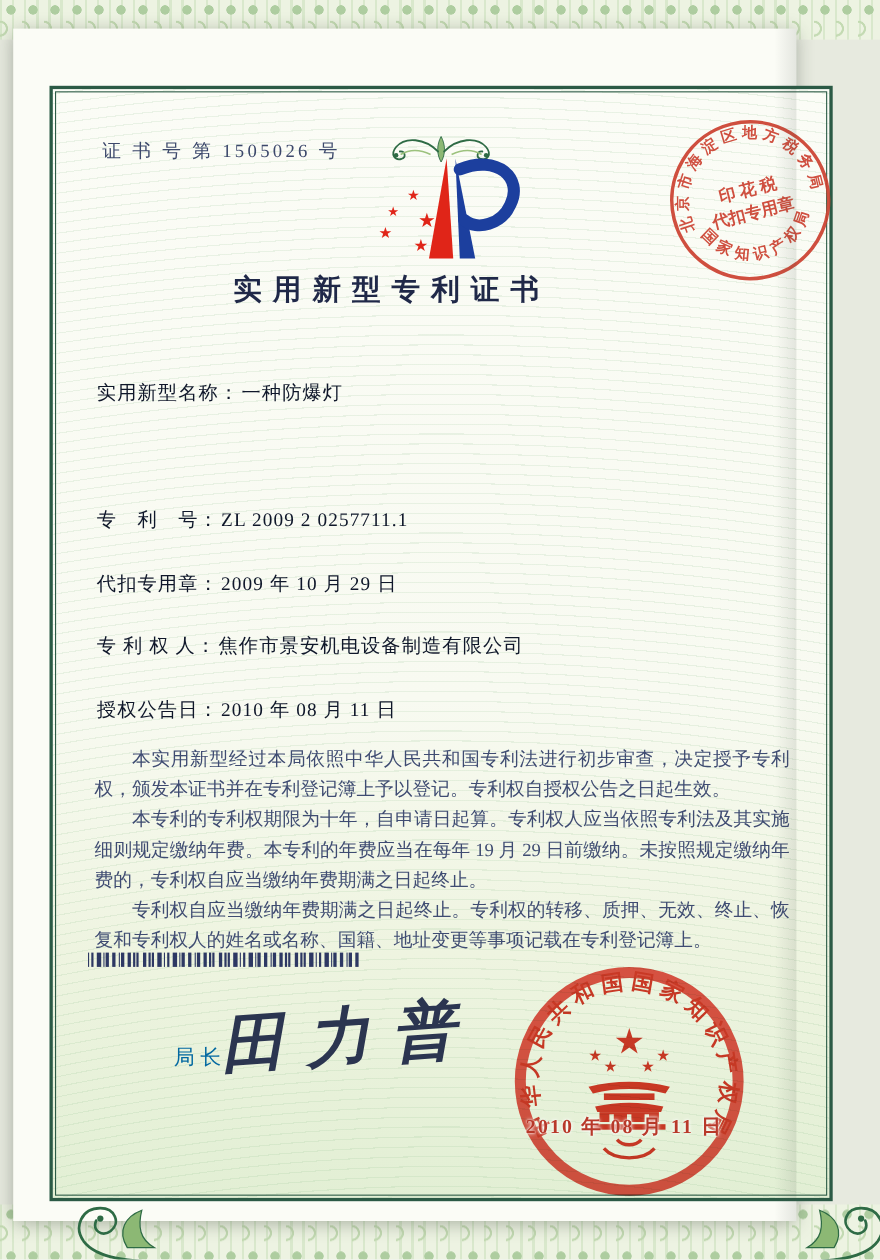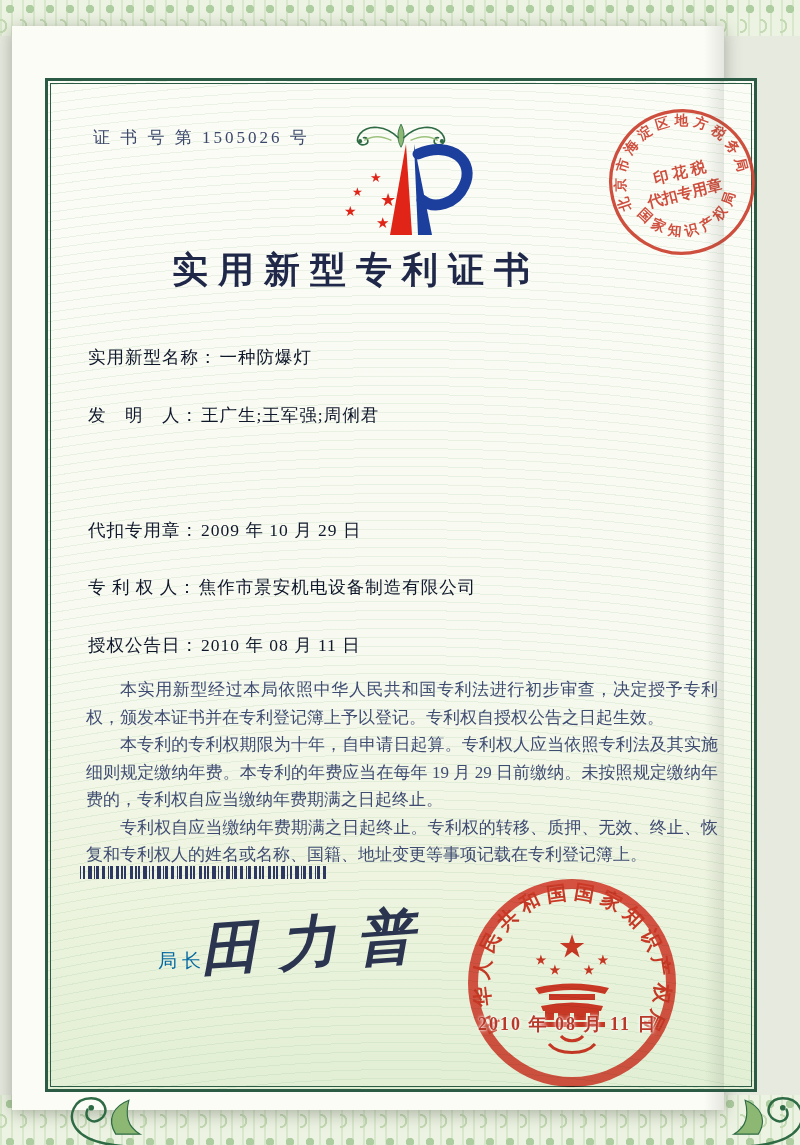--- a/index.html
+++ b/index.html
@@ -44,21 +44,21 @@
   .orn-top-center{left:278px;top:34px;}
   .orn-bl{left:8px;top:1006px;}
   .orn-br{left:660px;top:1006px;transform:scaleX(-1);}
   
   .cert-no{position:absolute;left:81px;top:100px;font-size:17px;letter-spacing:3px;color:#3c486b;}
   .logo{position:absolute;left:318px;top:112px;}
   .stamp{position:absolute;left:586px;top:72px;transform:rotate(-14deg);opacity:.92;}
   .stamp text{font-family:"Liberation Serif","DejaVu Serif",serif;font-weight:700;fill:#cc4130;}
   .title{
     position:absolute;left:0;right:24px;top:220px;text-align:center;
-    font-size:36px;font-weight:700;letter-spacing:10px;color:#1f2848;
+    font-size:26px;font-weight:700;letter-spacing:10px;color:#1f2848;
   }
   .field-row{position:absolute;left:76px;font-size:17.5px;color:#0f172a;letter-spacing:1px;white-space:nowrap;}
   .f0{top:319px}.f1{top:377px}.f2{top:434px}.f3{top:492px}.f4{top:549px}.f5{top:607px}
   .field-value{margin-left:2px;}
   .body-text{
     position:absolute;left:74px;width:632px;top:650px;
     font-size:17px;line-height:27.5px;color:#3f4c72;text-align:justify;
   }
   .body-text p{margin:0;text-indent:2em;}
   .barcode{position:absolute;left:68px;top:840px;width:248px;height:13px;}
@@ -130,21 +130,21 @@
       </defs>
       <text font-size="13.5" letter-spacing="4.5"><textPath href="#st-top" startOffset="6">北京市海淀区地方税务局</textPath></text>
       <text font-size="13.5" letter-spacing="4.5"><textPath href="#st-bot" startOffset="2">国家知识产权局</textPath></text>
       <text x="82.5" y="78" font-size="15" text-anchor="middle">印 花 税</text>
       <text x="82.5" y="99" font-size="15" text-anchor="middle">代扣专用章</text>
     </svg>
 
     <div class="title">实用新型专利证书</div>
 
     <div class="field-row f0"><span>实用新型名称：</span><span class="field-value">一种防爆灯</span></div>
-    <div class="field-row f1"><span>发　明　人：</span><span class="field-value">王广生;王军强;周俐君</span></div>
+    <div class="field-row f2"><span>专　利　号：</span><span class="field-value">ZL 2009 2 0257711.1</span></div>
     <div class="field-row f3"><span>代扣专用章：</span><span class="field-value">2009 年 10 月 29 日</span></div>
     <div class="field-row f4"><span>专 利 权 人：</span><span class="field-value">焦作市景安机电设备制造有限公司</span></div>
     <div class="field-row f5"><span>授权公告日：</span><span class="field-value">2010 年 08 月 11 日</span></div>
 
     <div class="body-text">
       <p>本实用新型经过本局依照中华人民共和国专利法进行初步审查，决定授予专利权，颁发本证书并在专利登记簿上予以登记。专利权自授权公告之日起生效。</p>
       <p>本专利的专利权期限为十年，自申请日起算。专利权人应当依照专利法及其实施细则规定缴纳年费。本专利的年费应当在每年 19 月 29 日前缴纳。未按照规定缴纳年费的，专利权自应当缴纳年费期满之日起终止。</p>
       <p>专利权自应当缴纳年费期满之日起终止。专利权的转移、质押、无效、终止、恢复和专利权人的姓名或名称、国籍、地址变更等事项记载在专利登记簿上。</p>
     </div>
 

